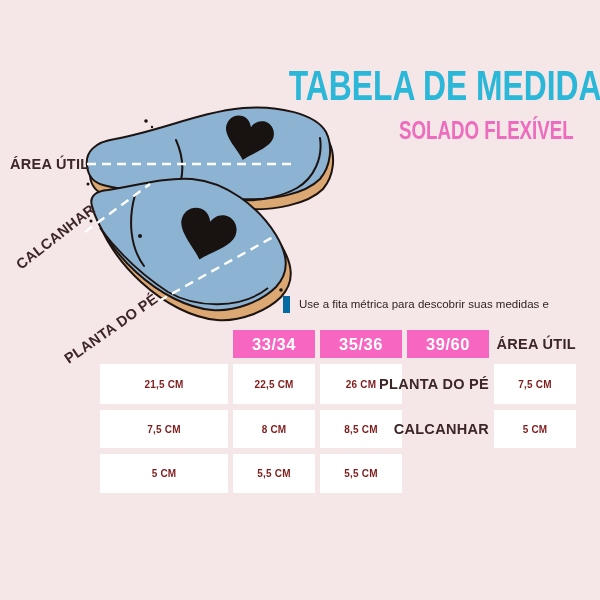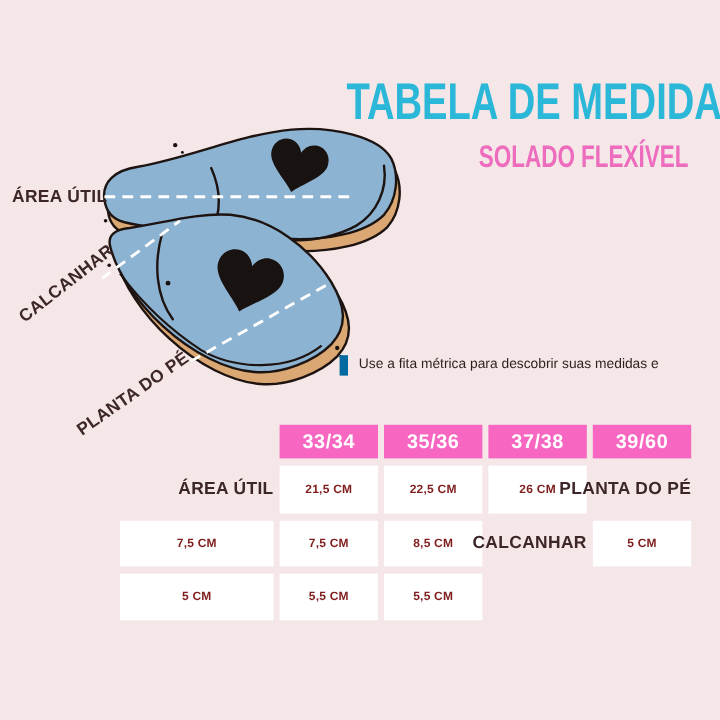--- a/index.html
+++ b/index.html
@@ -35,21 +35,21 @@
 
   
   .note {
     position:absolute; left:283px; top:296px; width:300px;
     border-left:7px solid #0369a1; padding-left:9px;
     font-size:11.5px; line-height:17px; color:#2e1e1e;
   }
 
   
   .size-table {
-    position:absolute; left:100px; top:354px;
+    position:absolute; left:100px; top:330px;
     display:grid;
     grid-template-columns:128px 82px 82px 82px 82px;
     grid-template-rows:28px 40px 38px 39px;
     column-gap:5px; row-gap:6px;
   }
   .st-spacer {}
   .st-head {
     background:#f767c1; color:#ffffff;
     display:flex; align-items:center; justify-content:center;
     font-weight:bold; font-size:16.5px; letter-spacing:0.5px;
@@ -124,31 +124,31 @@
   <div class="ill-label lbl-planta">PLANTA DO PÉ</div>
 
   <div class="note">
     <div>Use a fita métrica para descobrir suas medidas e</div>
   </div>
 
   <div class="size-table">
     <div class="st-spacer"></div>
     <div class="st-head">33/34</div>
     <div class="st-head">35/36</div>
-    <div class="st-head">37/38</div>
     <div class="st-head">39/60</div>
 
     <div class="st-rowlabel">ÁREA ÚTIL</div>
     <div class="st-cell">21,5 CM</div>
     <div class="st-cell">22,5 CM</div>
     <div class="st-cell">26 CM</div>
 
     <div class="st-rowlabel">PLANTA DO PÉ</div>
     <div class="st-cell">7,5 CM</div>
     <div class="st-cell">7,5 CM</div>
+    <div class="st-cell">8 CM</div>
     <div class="st-cell">8,5 CM</div>
 
     <div class="st-rowlabel">CALCANHAR</div>
     <div class="st-cell">5 CM</div>
     <div class="st-cell">5 CM</div>
     <div class="st-cell">5,5 CM</div>
     <div class="st-cell">5,5 CM</div>
   </div>
 
 </div>

